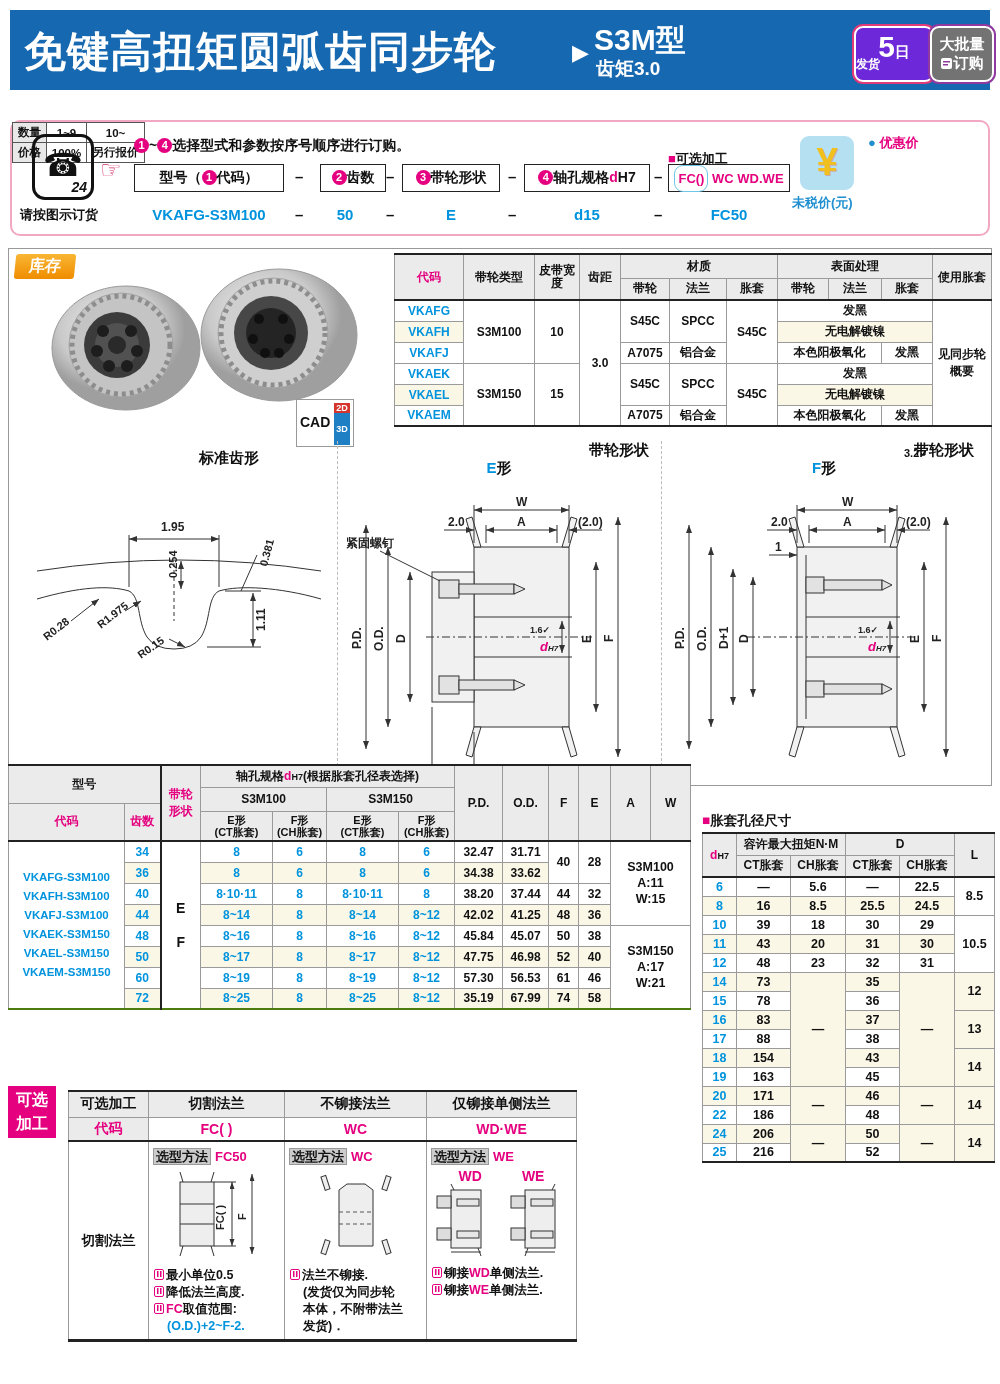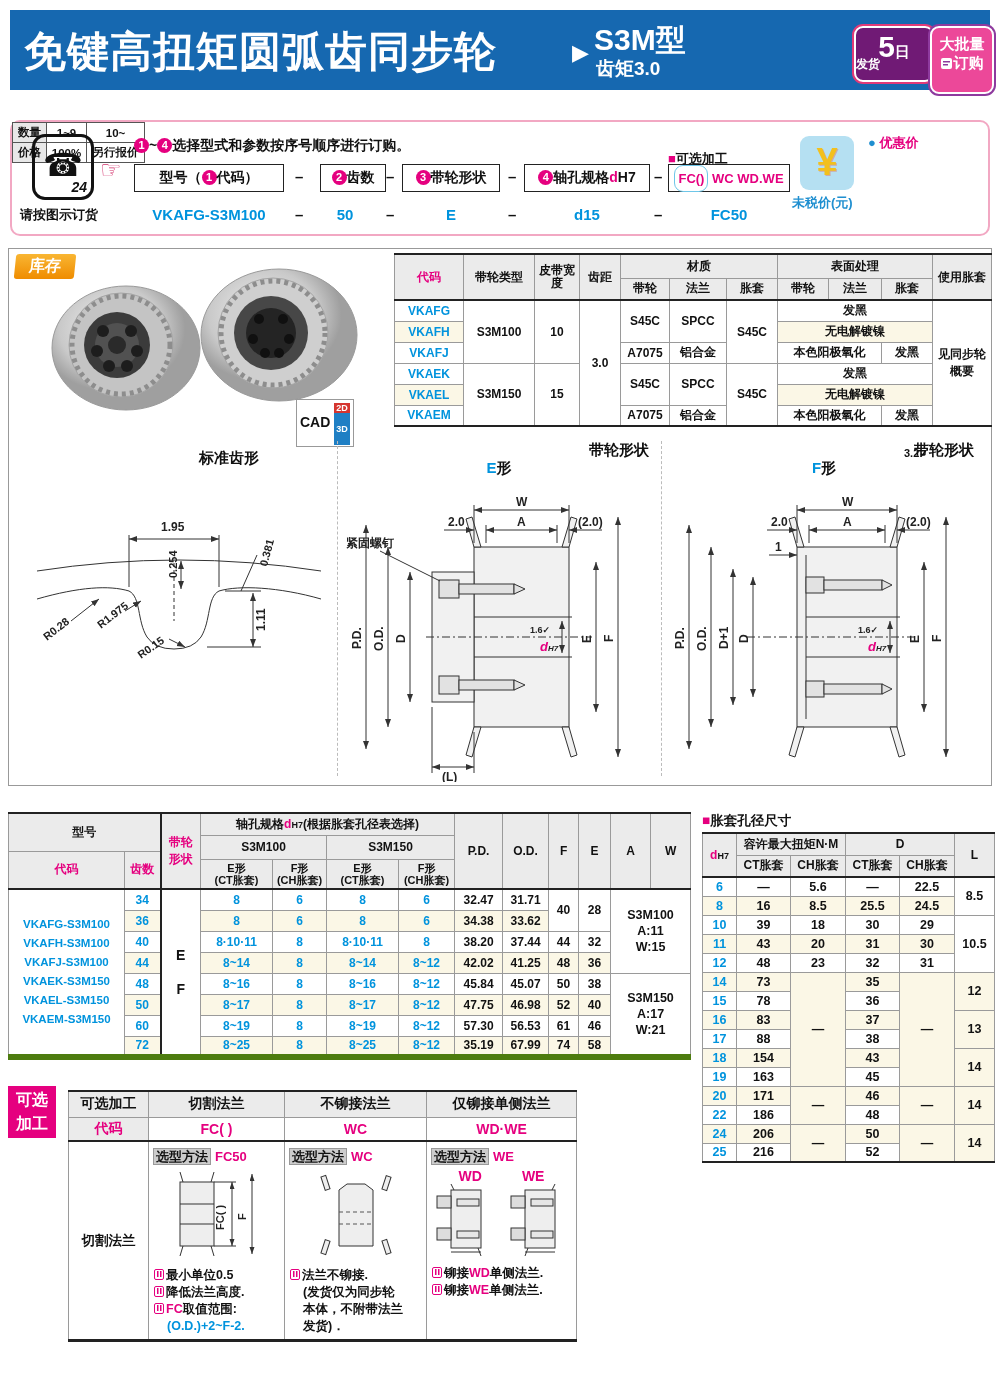--- a/index.html
+++ b/index.html
@@ -6,25 +6,25 @@
 body{background:#fff}
 .page{position:relative;width:1000px;height:1384px;background:#fff;font-family:"Liberation Sans",sans-serif;color:#111;overflow:hidden}
 .abs{position:absolute}
 
 .hdr{left:10px;top:10px;width:980px;height:80px;background:#1668b0}
 .hdr-title{left:14px;top:14px;font-size:42px;font-weight:bold;color:#fff;letter-spacing:1px;white-space:nowrap}
 .hdr-arrow{left:562px;top:30px;font-size:22px;color:#fff}
 .hdr-model{left:584px;top:10px;font-size:30px;font-weight:bold;color:#fff}
 .hdr-pitch{left:586px;top:46px;font-size:19px;font-weight:bold;color:#fff}
 .badge{border:2px solid #fff;border-radius:9px;color:#fff;text-align:center}
-.badge-ship{left:844px;top:16px;width:80px;height:56px;background:#701a75;box-shadow:0 0 0 2px #e03a78}
+.badge-ship{left:844px;top:16px;width:80px;height:56px;background:#6d28d9;box-shadow:0 0 0 2px #e03a78}
 .badge-ship .b1{font-size:30px;font-weight:bold;line-height:30px;display:inline-block;margin-top:4px}
 .badge-ship .b1s{font-size:15px;font-weight:bold}
 .badge-ship .b2{display:block;font-size:12px;font-weight:bold;margin-top:-6px;text-align:left;padding-right:8px}
-.badge-bulk{left:920px;top:16px;width:64px;height:68px;background:#ec4899;box-shadow:0 0 0 2px #8e3a9e}
+.badge-bulk{left:920px;top:16px;width:64px;height:56px;background:#737373;box-shadow:0 0 0 2px #8e3a9e}
 .badge-bulk .b1{display:block;font-size:15px;font-weight:bold;margin-top:7px}
 .badge-bulk .b2{display:block;font-size:15px;font-weight:bold}
 .bulk-ic{display:inline-block;width:11px;height:11px;background:#fff;border-radius:2px;vertical-align:-1px;margin-right:2px;
  background-image:linear-gradient(#8e3a9e,#8e3a9e),linear-gradient(#8e3a9e,#8e3a9e);background-size:7px 1.5px,5px 1.5px;background-position:2px 3px,2px 6px;background-repeat:no-repeat}
 
 .order{left:10px;top:120px;width:980px;height:116px;border:2px solid #f2a8c3;border-radius:10px;background:#fff}
 .phone{left:20px;top:12px;width:62px;height:66px;border:3px solid #111;border-radius:13px;text-align:center}
 .phone .ph{font-size:32px;line-height:56px}
 .phone .p24{position:absolute;right:4px;bottom:2px;font-size:14px;font-weight:bold;font-style:italic}
 .phone-cap{left:8px;top:84px;width:90px;font-size:13px;font-weight:bold}
@@ -65,21 +65,21 @@
 .stktbl{border-top:2px solid #222;border-bottom:2px solid #222}
 .stktbl .hsep{border-bottom:2px solid #222}
 
 .divider{border-left:1px dashed #bbb;width:0;height:335px;top:192px}
 .dtitle{font-size:15px;font-weight:bold;text-align:right}
 .dsub{font-size:15px;font-weight:bold;text-align:center}
 .dsub .letter{color:#0093dd}
 svg text{font-family:"Liberation Sans",sans-serif;fill:#222}
 .dimlab{font-size:12px;font-weight:bold}
 
-.dimtbl{left:8px;top:812px;width:682px;border-top:2px solid #222;border-bottom:6px solid #4d7c0f}
+.dimtbl{left:8px;top:764px;width:682px;border-top:2px solid #222;border-bottom:2px solid #4d7c0f}
 .dimtbl tr.r1{height:22px}.dimtbl tr.r2{height:16px}.dimtbl tr.r3{height:8px}.dimtbl tr.r4{height:30px}
 .dimtbl tr.b{height:21px}
 .dimtbl td{font-weight:bold}
 .dimtbl .shcol{border-left:2px solid #222}
 .dimtbl th.pinkh{color:#e5007f}
 .dimtbl .hsep{border-bottom:2px solid #222}
 .codes div{font-size:11.5px;line-height:19px;color:#0093dd;font-weight:bold;white-space:nowrap}
 .shapeEF div{font-size:14px;font-weight:bold;line-height:34px}
 .awcell div{font-size:12.5px;line-height:16px;font-weight:bold}
 .subh{font-size:11px;line-height:12px}

